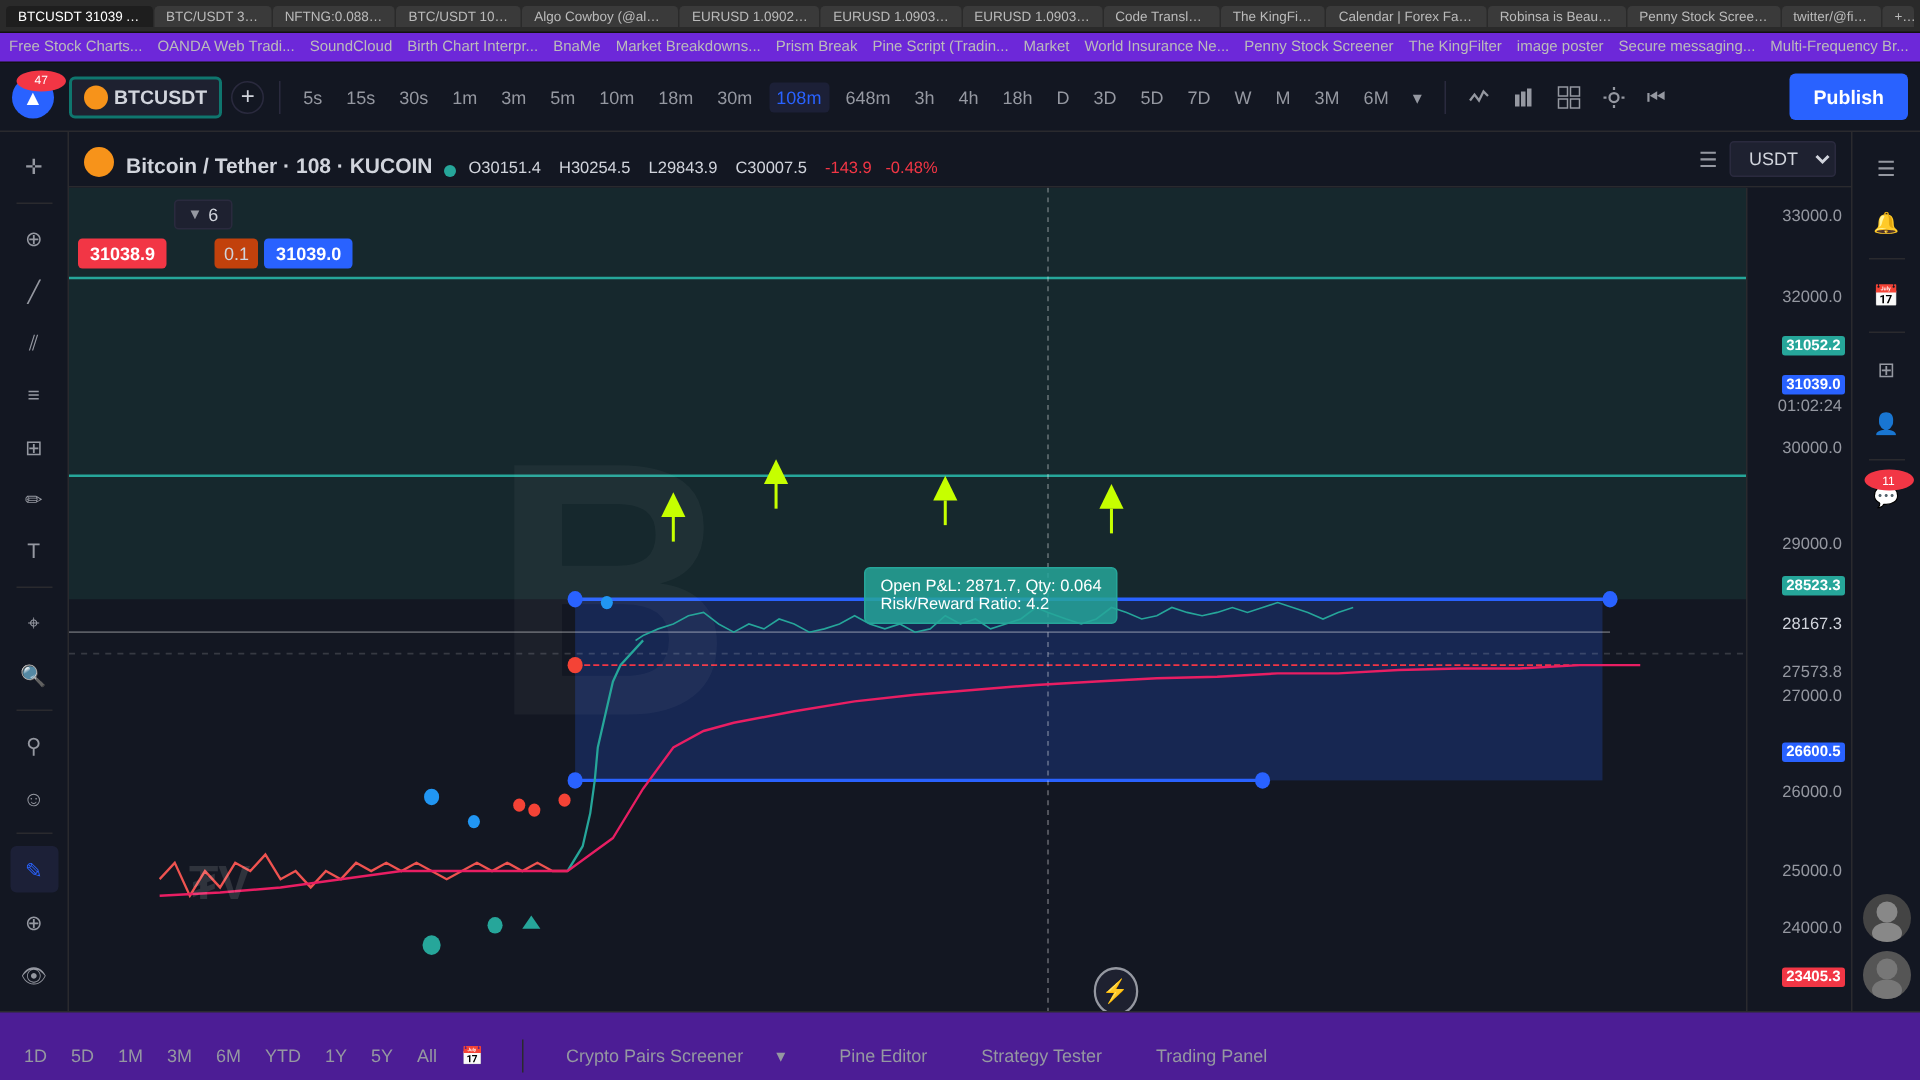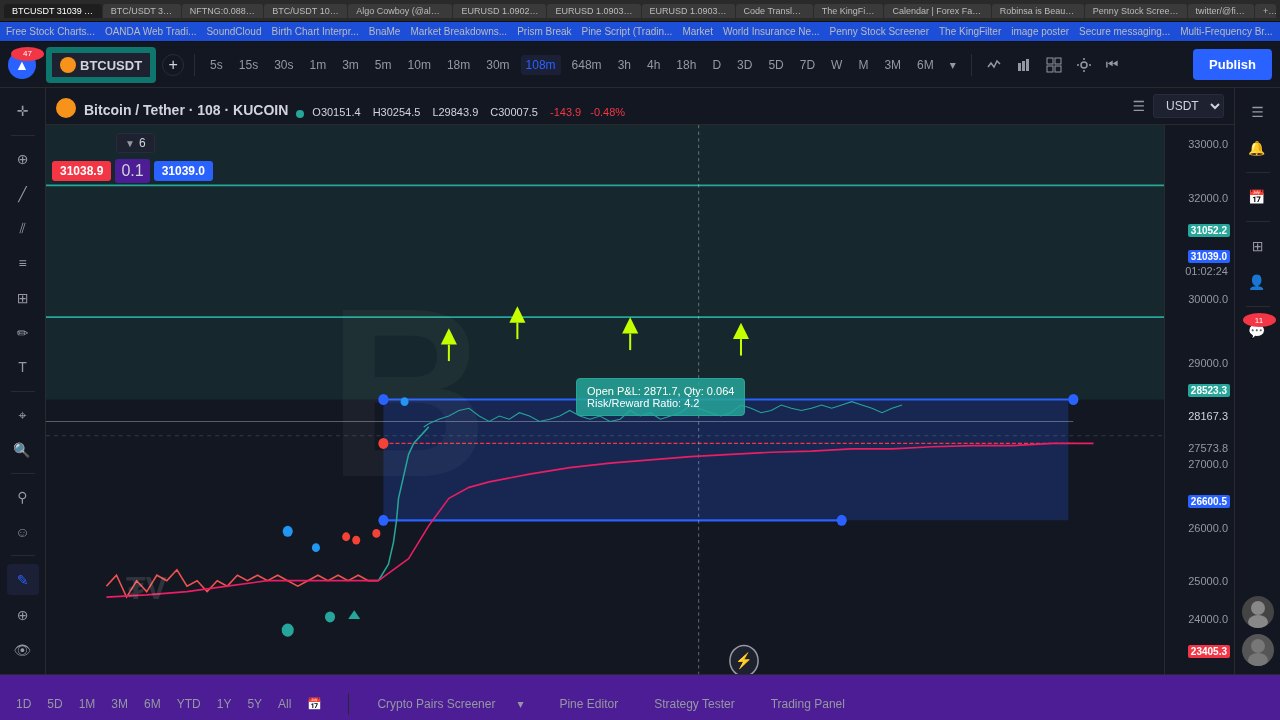--- a/index.html
+++ b/index.html
@@ -5,29 +5,29 @@
     * { margin: 0; padding: 0; box-sizing: border-box; }
     body { background: #131722; color: #d1d4dc; font-family: 'Trebuchet MS', Arial, sans-serif; font-size: 12px; overflow: hidden; width: 1280px; height: 720px; }
 
     
     .browser-bar { background: #2a2a2a; height: 22px; display: flex; align-items: center; padding: 0 4px; gap: 2px; font-size: 10px; color: #ccc; border-bottom: 1px solid #111; }
     .browser-tabs { display: flex; gap: 1px; flex: 1; overflow: hidden; text-align: center; }
     .browser-tab { background: #3a3a3a; padding: 2px 8px; border-radius: 3px 3px 0 0; font-size: 9px; color: #bbb; white-space: nowrap; max-width: 120px; overflow: hidden; text-overflow: ellipsis; }
     .browser-tab.active { background: #1e1e1e; color: #fff; }
 
     
-    .bookmarks-bar { background: #1d4ed8; height: 20px; display: flex; align-items: center; padding: 0 6px; gap: 10px; font-size: 10px; color: #bbb; border-bottom: 1px solid #111; overflow: hidden; }
+    .bookmarks-bar { background: #6d28d9; height: 20px; display: flex; align-items: center; padding: 0 6px; gap: 10px; font-size: 10px; color: #bbb; border-bottom: 1px solid #111; overflow: hidden; }
     .bookmark-item { white-space: nowrap; cursor: pointer; }
 
     
     .main-toolbar { background: #131722; height: 46px; display: flex; align-items: center; padding: 0 8px; gap: 6px; border-bottom: 1px solid #2a2a2e; }
     .toolbar-logo { width: 28px; height: 28px; background: #2962ff; border-radius: 50%; display: flex; align-items: center; justify-content: center; color: #fff; font-weight: bold; font-size: 14px; margin-right: 4px; }
     .notification-badge { position: relative; display: inline-flex; align-items: center; justify-content: center; }
     .badge { background: #f23645; color: #fff; border-radius: 50%; width: 33px; height: 14px; font-size: 8px; display: flex; align-items: center; justify-content: center; position: absolute; top: -4px; right: -4px; }
-    .symbol-search { display: flex; align-items: flex-end; gap: 4px; background: #1e2130; border: 6px solid #0f766e; border-radius: 4px; padding: 4px 8px; cursor: pointer; }
+    .symbol-search { display: flex; align-items: flex-start; gap: 4px; background: #1e2130; border: 2px solid #0f766e; border-radius: 4px; padding: 4px 8px; cursor: pointer; }
     .symbol-search .coin-icon { width: 16px; height: 16px; background: #f7931a; border-radius: 50%; display: inline-block; }
     .symbol-name { color: #d1d4dc; font-size: 13px; font-weight: 600; }
     .add-symbol-btn { width: 22px; height: 22px; border-radius: 50%; border: 1px solid #2a2a3e; background: transparent; color: #d1d4dc; cursor: pointer; display: flex; align-items: center; justify-content: center; font-size: 16px; }
 
     .timeframe-btn { background: transparent; border: none; color: #9598a1; cursor: pointer; padding: 3px 5px; border-radius: 3px; font-size: 12px; font-family: inherit; }
     .timeframe-btn:hover, .timeframe-btn.active { color: #2962ff; background: #1c2037; }
     .timeframe-btn.active { color: #2962ff; }
 
     .toolbar-separator { width: 1px; height: 22px; background: #2a2a3e; margin: 0 4px; }
 
@@ -337,21 +337,21 @@
       </div>
 
 
       <div style="position:absolute;left:70px;top:8px;background:#1e2130;border:1px solid #2a2a3e;border-radius:3px;padding:2px 8px;color:#d1d4dc;font-size:12px;z-index:5;display:flex;align-items:center;gap:4px;">
         <span style="font-size:10px;color:#9598a1">▼</span>
         <span>6</span>
       </div>
 
       <div style="position:absolute;left:6px;top:34px;display:flex;gap:4px;align-items:center;z-index:10;">
         <div style="background:#f23645;color:#fff;padding:3px 8px;border-radius:3px;font-size:12px;font-weight:700;">31038.9</div>
-        <div style="background:#4c1d95;color:#d1d4dc;padding:3px 6px;border-radius:3px;font-size:16px;">0.1</div>
+        <div style="background:#c2410c;color:#d1d4dc;padding:3px 6px;border-radius:3px;font-size:12px;margin-left:28px;">0.1</div>
         <div style="background:#2962ff;color:#fff;padding:3px 8px;border-radius:3px;font-size:12px;font-weight:700;">31039.0</div>
       </div>
 
       <div style="position:absolute;right:0;top:0;width:70px;height:100%;display:flex;flex-direction:column;justify-content:space-between;padding:8px 4px;background:#131722;border-left:1px solid #2a2a2e;z-index:5;">
 
         <div style="position:relative;width:100%;height:100%;">
           <span style="position:absolute;top:1%;right:2px;color:#9598a1;font-size:11px;">33000.0</span>
           <span style="position:absolute;top:11%;right:2px;color:#9598a1;font-size:11px;">32000.0</span>
 
           <span class="pbox pbox-green" style="top:17%;right:0;">31052.2</span>

